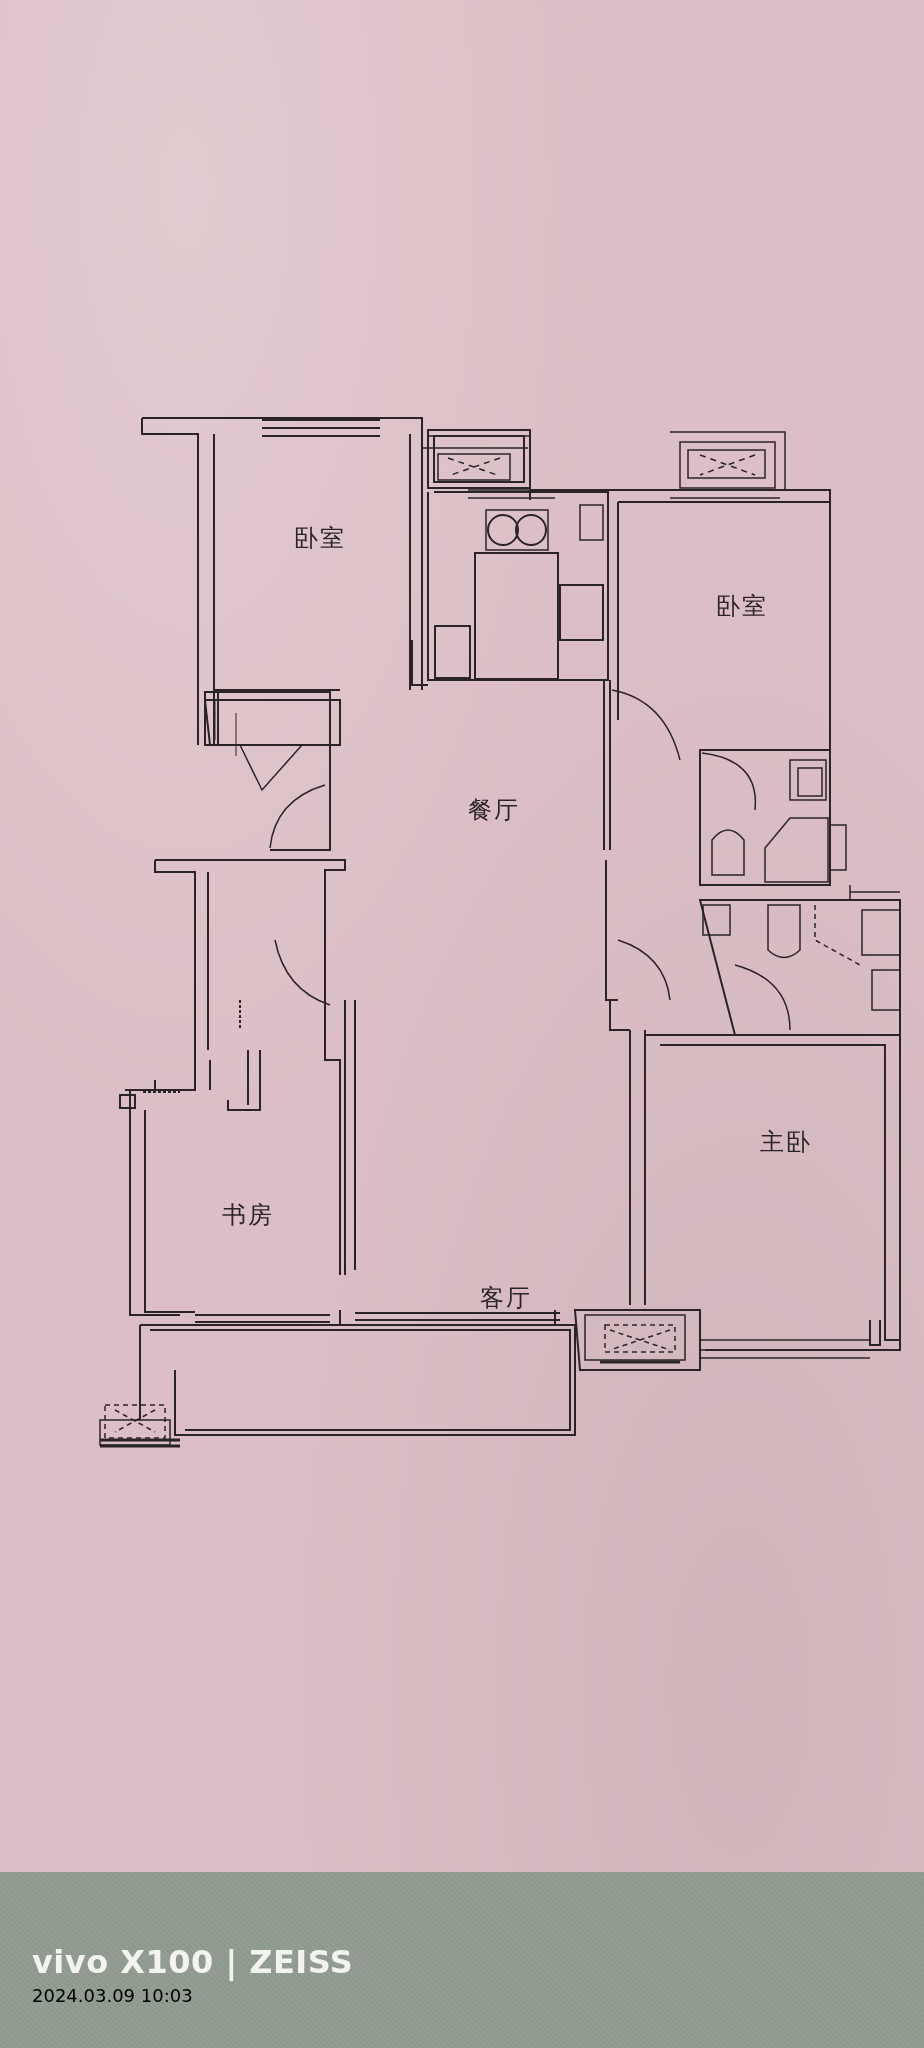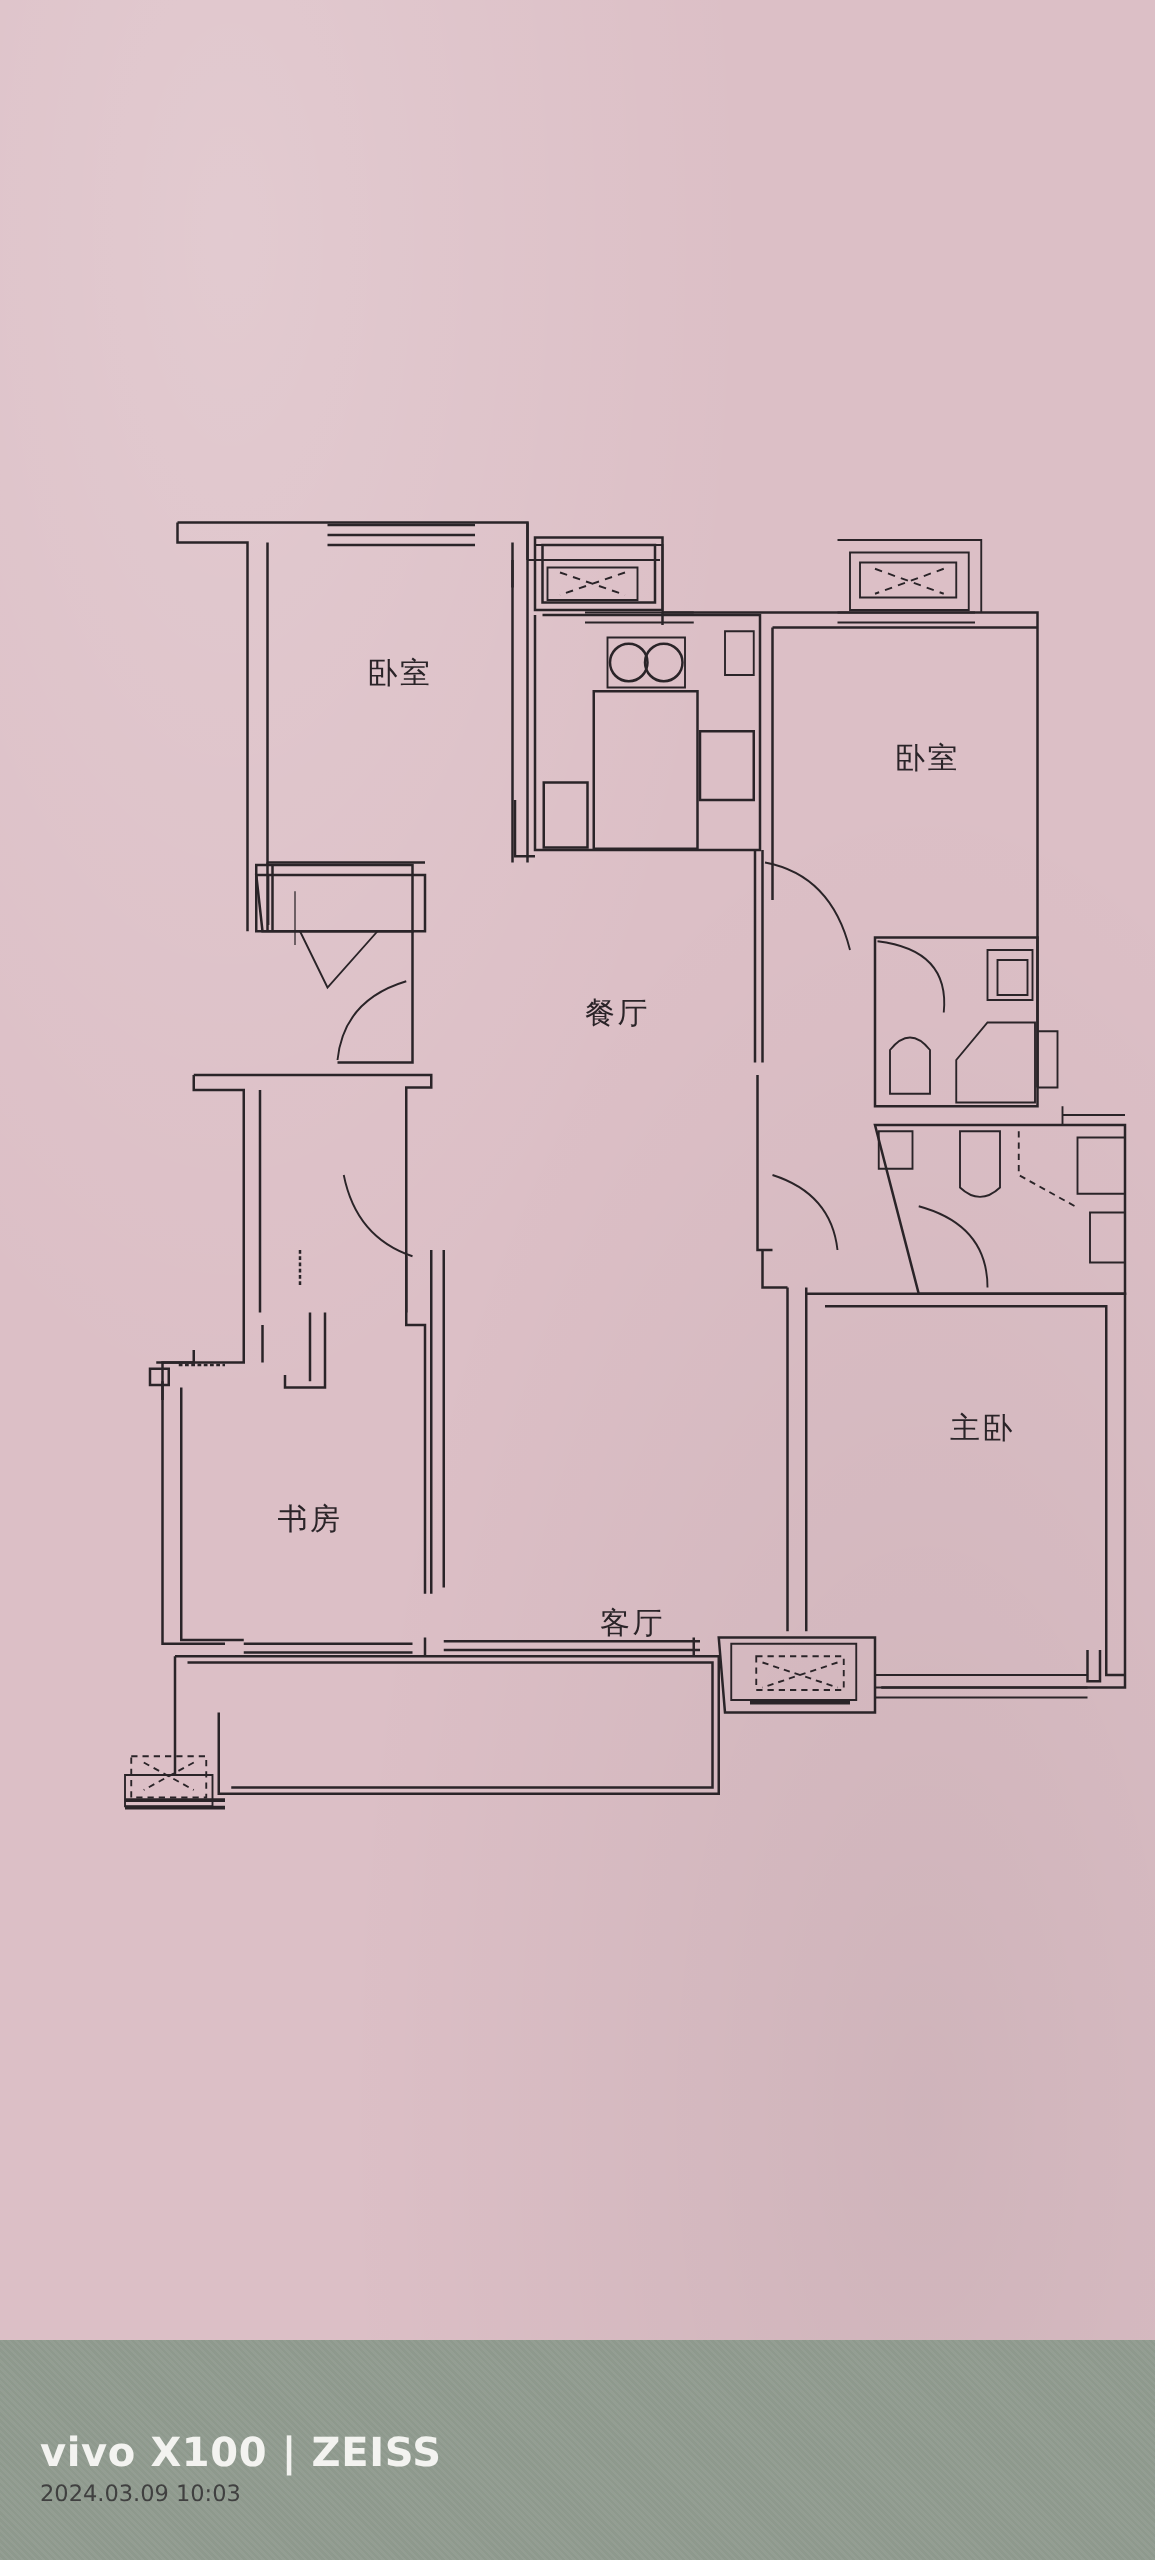--- a/index.html
+++ b/index.html
@@ -4,21 +4,21 @@
 <style>
   html,body{margin:0;padding:0;}
   body{width:924px;height:2048px;position:relative;overflow:hidden;background:#8f9a8e;font-family:"DejaVu Sans",sans-serif;}
   .paper{position:absolute;left:0;top:0;width:924px;height:1878px;background:#dcbfc6;
     background-image:radial-gradient(ellipse at 20% 10%,rgba(255,255,255,.18),transparent 40%),radial-gradient(ellipse at 80% 90%,rgba(0,0,0,.06),transparent 45%);}
   .ground{position:absolute;left:0;top:1872px;width:924px;height:176px;background:#8e998d;
     background-image:repeating-linear-gradient(45deg,rgba(255,255,255,.05) 0 2px,transparent 2px 4px);}
   svg.plan{position:absolute;left:0;top:0;}
   .room-label{position:absolute;font-family:"DejaVu Serif",serif;font-size:24px;color:#2a2428;letter-spacing:2px;}
   .wm1{position:absolute;left:32px;top:1943px;color:#f3f3f0;font-size:32px;font-weight:bold;letter-spacing:.5px;}
-  .wm2{position:absolute;left:32px;top:1985px;color:#404040;font-size:18px;}
+  .wm2{position:absolute;left:32px;top:1985px;color:#000000;font-size:18px;}
 </style>
 </head>
 <body>
 
 <div class="paper"></div>
 <div class="ground"></div>
 
 <svg class="plan" width="924" height="1878" fill="none" stroke="#2a2428" stroke-width="2">
 
   <g>

